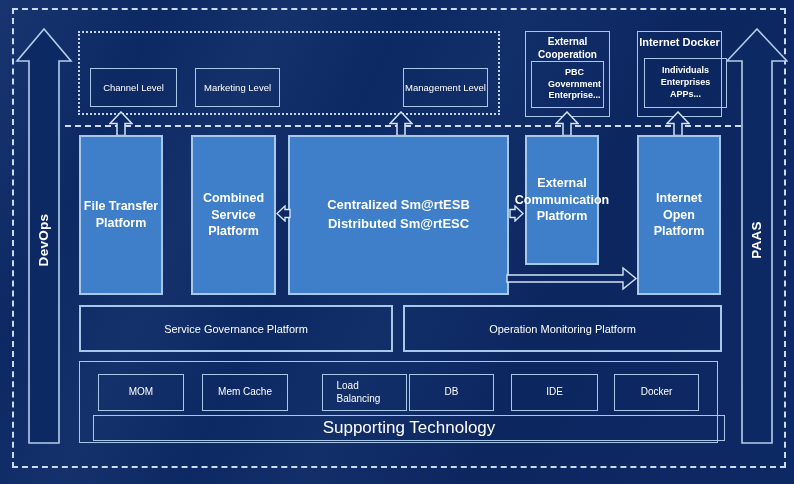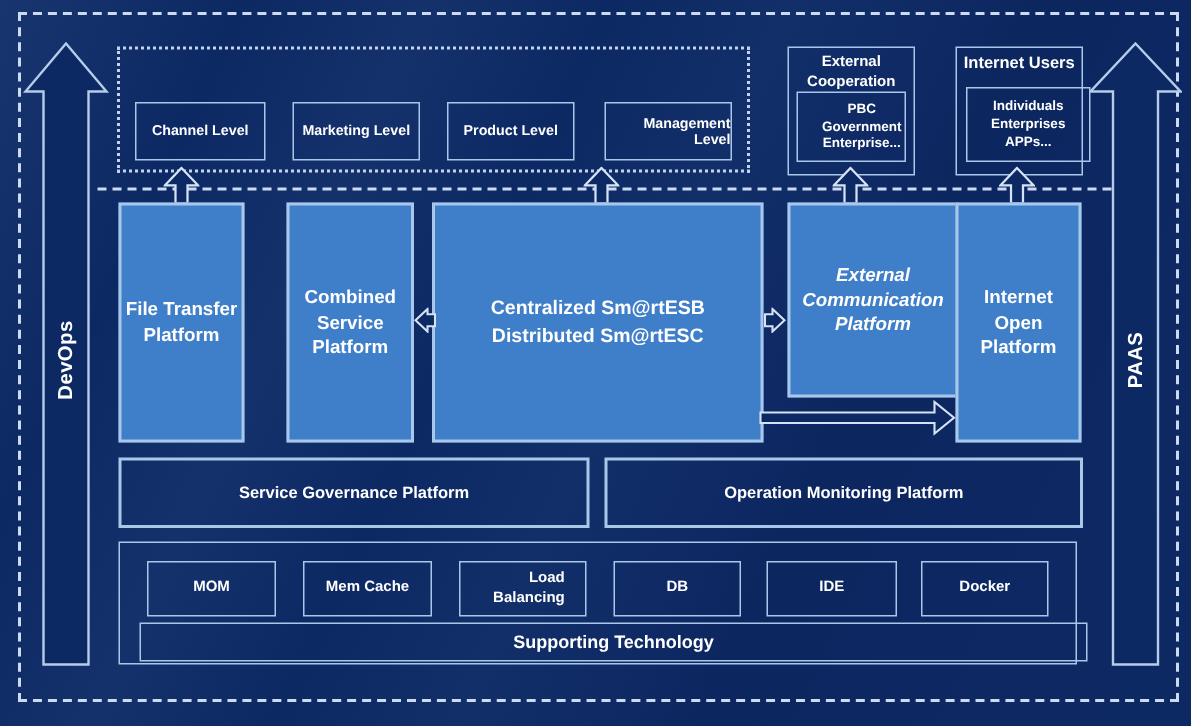--- a/index.html
+++ b/index.html
@@ -16,39 +16,39 @@
   .dash-frame{border:2px dashed #ccdaf2;}
   .dot-frame{border:2px dotted #c3d3ee;}
   .dash-line{border-top:2px dashed #ccdaf2;}
   .bluebox{
     background:#3f7ec8;border:2px solid #a9c7e9;
     display:flex;align-items:center;justify-content:center;text-align:center;
     font-weight:bold;font-size:12.5px;line-height:1.35;
   }
   .darkbox{
     border:2px solid #a9c7e9;display:flex;align-items:center;justify-content:center;
-    text-align:right;font-weight:bold;
+    text-align:left;font-weight:normal;
   }
   .levelbox{font-size:9.5px;border-width:1.5px;}
   .bigdark{font-size:11px;}
   .techbox{font-size:10px;border-width:1.4px;}
   .techbox span{display:inline-block;max-width:56px;line-height:1.25;}
   .holderbox{border:1.6px solid #a9c7e9;}
   .ec-title{font-weight:bold;font-size:10px;text-align:center;line-height:1.25;padding-top:4px;}
   .innerbox{
     border:1.4px solid #a9c7e9;display:flex;align-items:center;justify-content:center;
     text-align:center;font-weight:bold;font-size:9px;line-height:1.3;
   }
   .innerbox span{display:inline-block;max-width:64px;}
   .central-lines{font-size:13px;line-height:1.45;font-weight:bold;text-align:center;width:100%;}
   .vlabel{
     position:absolute;width:120px;height:20px;line-height:20px;text-align:center;
     transform:rotate(-90deg);font-weight:bold;font-size:13.5px;letter-spacing:0.3px;
   }
-  .banner{font-size:12px;border-width:1.4px;}
+  .banner{font-size:17px;border-width:1.4px;}
   svg{display:block;}
 </style>
 </head>
 <body>
 
 <div class="canvas">
 
   <div class="abs dash-frame" style="left:12px;top:8px;width:774px;height:460px;"></div>
 
   <svg class="abs" style="left:15px;top:28px;" width="58" height="417" viewBox="0 0 58 417">
@@ -62,36 +62,33 @@
   <div class="vlabel" style="left:697px;top:230px;">PAAS</div>
 
   <div class="abs dot-frame" style="left:78px;top:31px;width:422px;height:84px;"></div>
 
   <div class="abs darkbox levelbox" style="left:90px;top:68px;width:87px;height:39px;">
     <span>Channel Level</span>
   </div>
   <div class="abs darkbox levelbox" style="left:195px;top:68px;width:85px;height:39px;">
     <span>Marketing Level</span>
   </div>
-  <div class="abs darkbox levelbox" style="left:298px;top:68px;width:85px;height:39px;">
-    <span>Product Level</span>
-  </div>
   <div class="abs darkbox levelbox" style="left:403px;top:68px;width:85px;height:39px;">
     <span>Management Level</span>
   </div>
 
   <div class="abs holderbox" style="left:525px;top:31px;width:85px;height:86px;">
     <div class="ec-title">External Cooperation</div>
     <div class="abs innerbox" style="left:5px;top:29px;width:73px;height:47px;padding-left:14px;">
       <span>PBC Government Enterprise...</span>
     </div>
   </div>
 
   <div class="abs holderbox" style="left:637px;top:31px;width:85px;height:86px;">
-    <div class="ec-title" style="font-size:11px;">Internet Users</div>
+    <div class="ec-title" style="font-size:11px;">Internet Docker</div>
     <div class="abs innerbox" style="left:6px;top:26px;width:83px;height:50px;">
       <span>Individuals Enterprises APPs...</span>
     </div>
   </div>
 
   <div class="abs dash-line" style="left:65px;top:125px;width:676px;height:0;"></div>
 
   <svg class="abs" style="left:109px;top:111px;" width="24" height="25" viewBox="0 0 24 25">
     <polygon points="12,1 23,12.5 16,12.5 16,24.5 8,24.5 8,12.5 1,12.5" fill="#0d2964" stroke="#d6e2f5" stroke-width="1.5"></polygon>
   </svg>
@@ -113,21 +110,21 @@
     <span>Combined Service Platform</span>
   </div>
 
   <div class="abs bluebox" style="left:288px;top:135px;width:221px;height:160px;">
     <div class="central-lines">
       <div>Centralized Sm@rtESB</div>
       <div>Distributed Sm@rtESC</div>
     </div>
   </div>
 
-  <div class="abs bluebox" style="left:525px;top:135px;width:114px;height:130px;font-style:italic;">
+  <div class="abs bluebox" style="left:525px;top:135px;width:74px;height:130px;">
     <span>External Communication Platform</span>
   </div>
 
   <div class="abs bluebox" style="left:637px;top:135px;width:84px;height:160px;">
     <span>Internet Open Platform</span>
   </div>
 
   <svg class="abs" style="left:276px;top:205px;" width="15" height="17" viewBox="0 0 15 17">
     <polygon points="1,8.5 9,1 9,4.5 14,4.5 14,12.5 9,12.5 9,16" fill="#0d2964" stroke="#d6e2f5" stroke-width="1.4"></polygon>
   </svg>
@@ -147,21 +144,21 @@
   </div>
 
   <div class="abs holderbox" style="left:79px;top:361px;width:639px;height:82px;"></div>
 
   <div class="abs darkbox techbox" style="left:98px;top:374px;width:86px;height:37px;">
     <span>MOM</span>
   </div>
   <div class="abs darkbox techbox" style="left:202px;top:374px;width:86px;height:37px;">
     <span>Mem Cache</span>
   </div>
-  <div class="abs darkbox techbox" style="left:306px;top:374px;width:85px;height:37px;">
+  <div class="abs darkbox techbox" style="left:322px;top:374px;width:85px;height:37px;">
     <span>Load Balancing</span>
   </div>
   <div class="abs darkbox techbox" style="left:409px;top:374px;width:85px;height:37px;">
     <span>DB</span>
   </div>
   <div class="abs darkbox techbox" style="left:511px;top:374px;width:87px;height:37px;">
     <span>IDE</span>
   </div>
   <div class="abs darkbox techbox" style="left:614px;top:374px;width:85px;height:37px;">
     <span>Docker</span>

